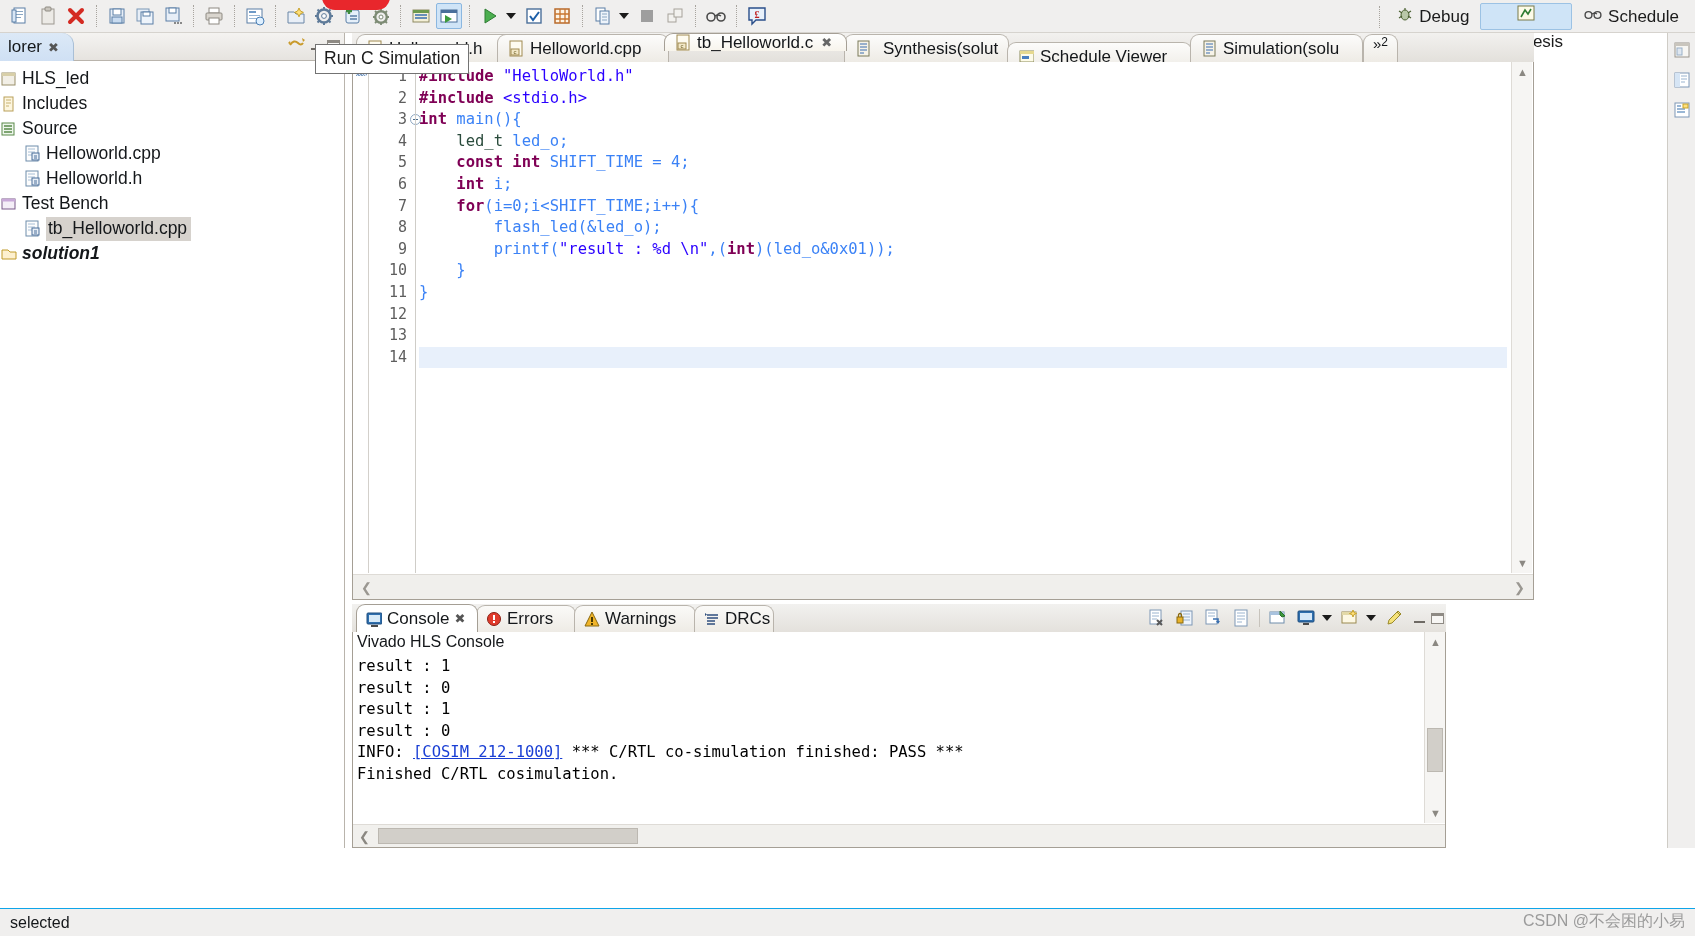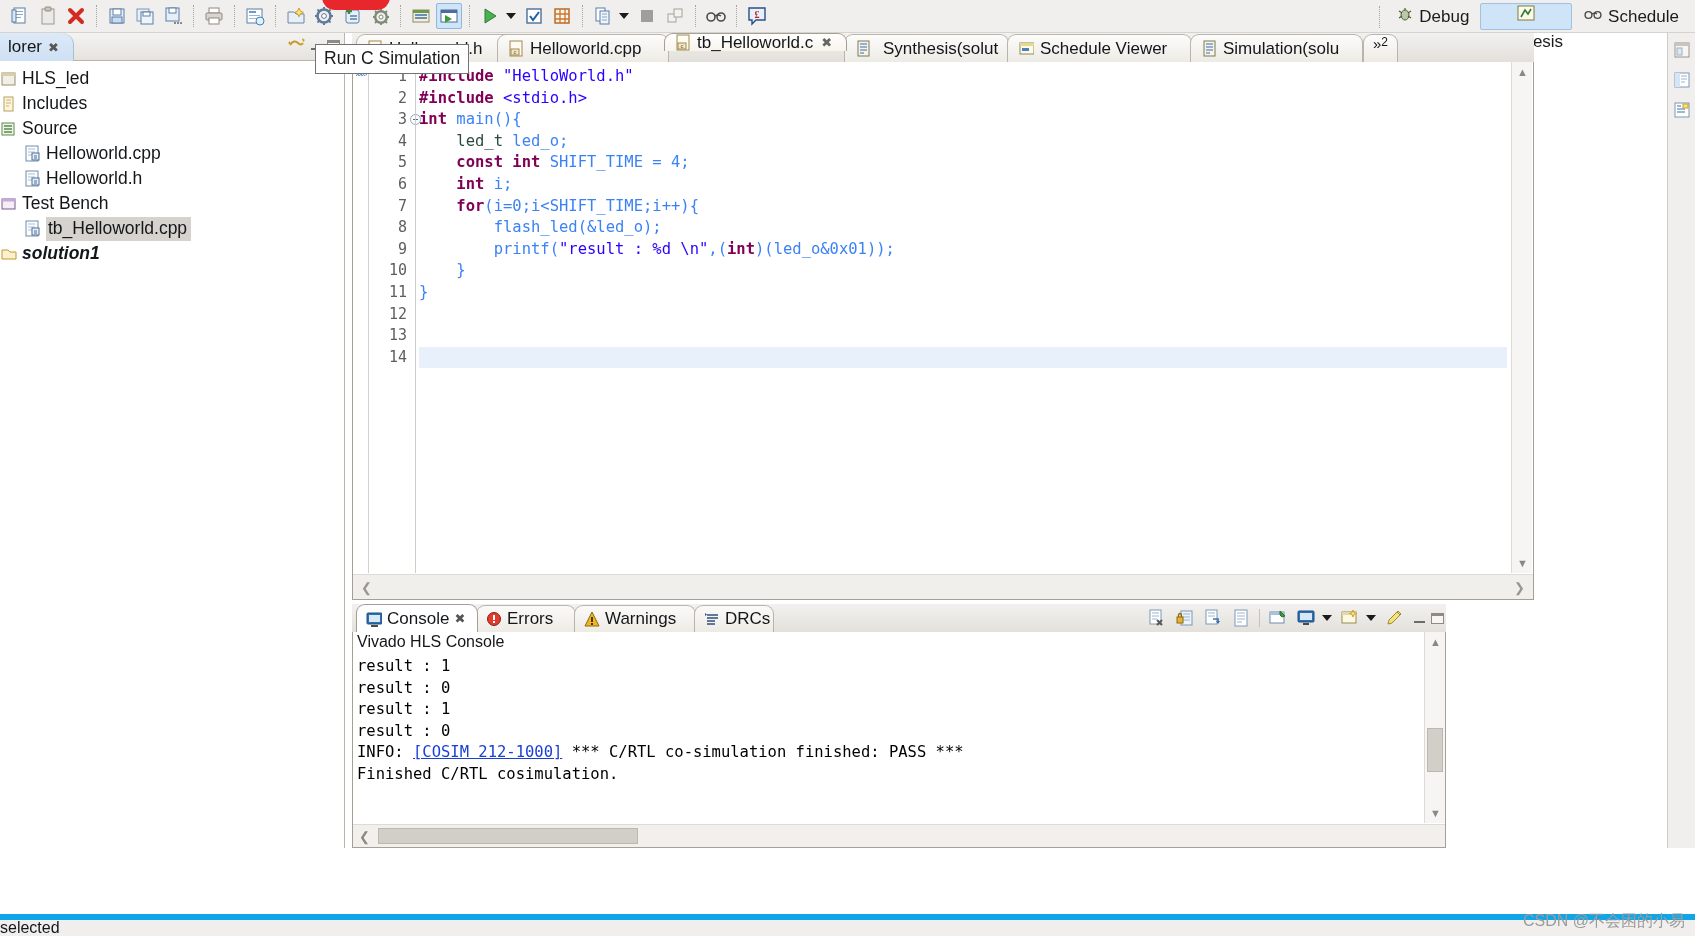--- a/index.html
+++ b/index.html
@@ -255,23 +255,23 @@
     position: absolute; right: 0; top: 33px; width: 28px; height: 815px;
     background: #f0efee; border-left: 1px solid #cfccc6;
   }
   #right-strip .rbtn {
     width: 26px; height: 26px; margin: 4px 1px;
     display: flex; align-items: center; justify-content: center;
   }
 
   
   #statusbar {
-    position: absolute; left: 0; bottom: 0; width: 1695px; height: 22px;
-    background: #f0efee; border-top: 6px solid #0ea5e9;
-    display: flex; align-items: center; 
+    position: absolute; left: 0; bottom: 0; width: 1695px; height: 28px;
+    background: #f0efee; border-top: 1px solid #0ea5e9;
+    display: flex; align-items: center; padding-left: 10px;
     font-size: 16px; color: #14171a;
   }
   #watermark {
     position: absolute; right: 10px; bottom: 4px;
     font-size: 16px; color: #9b9b9b; z-index: 80;
   }
 
   
   #tooltip {
     position: absolute; left: 315px; top: 44px; z-index: 70;
@@ -640,21 +640,21 @@
       </div>
       <div class="etab" style="left: 492px; width: 165px; gap: 12px;">
         <span style="display: inline-flex;">
           <svg width="16" height="17" viewBox="0 0 16 17">
             <rect x="3" y="1" width="11" height="15" fill="#f6f3e8" stroke="#7a7a5a"></rect>
             <path d="M5 4 h7 M5 7 h7 M5 10 h7 M5 13 h4" stroke="#3a6fb0" stroke-width="1.2"></path>
           </svg>
         </span>
         <span>Synthesis(solut</span>
       </div>
-      <div class="etab" style="left: 655px; width: 185px;">
+      <div class="etab" style="left: 655px; width: 185px; margin-top: 8px;">
         <span style="display: inline-flex;">
           <svg width="16" height="17" viewBox="0 0 16 17">
             <rect x="2" y="3" width="14" height="11" fill="#fdfbe8" stroke="#8a8a5a"></rect>
             <rect x="2" y="3" width="14" height="3" fill="#e6d98f"></rect>
             <rect x="4" y="8" width="7" height="3" fill="#4a7fc0"></rect>
           </svg>
         </span>
         <span>Schedule Viewer</span>
       </div>
       <div class="etab" style="left: 838px; width: 173px;">

